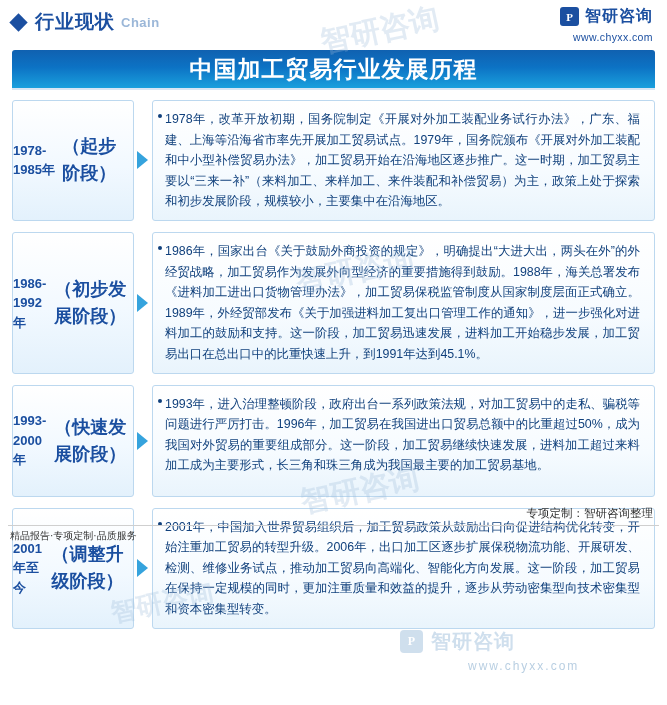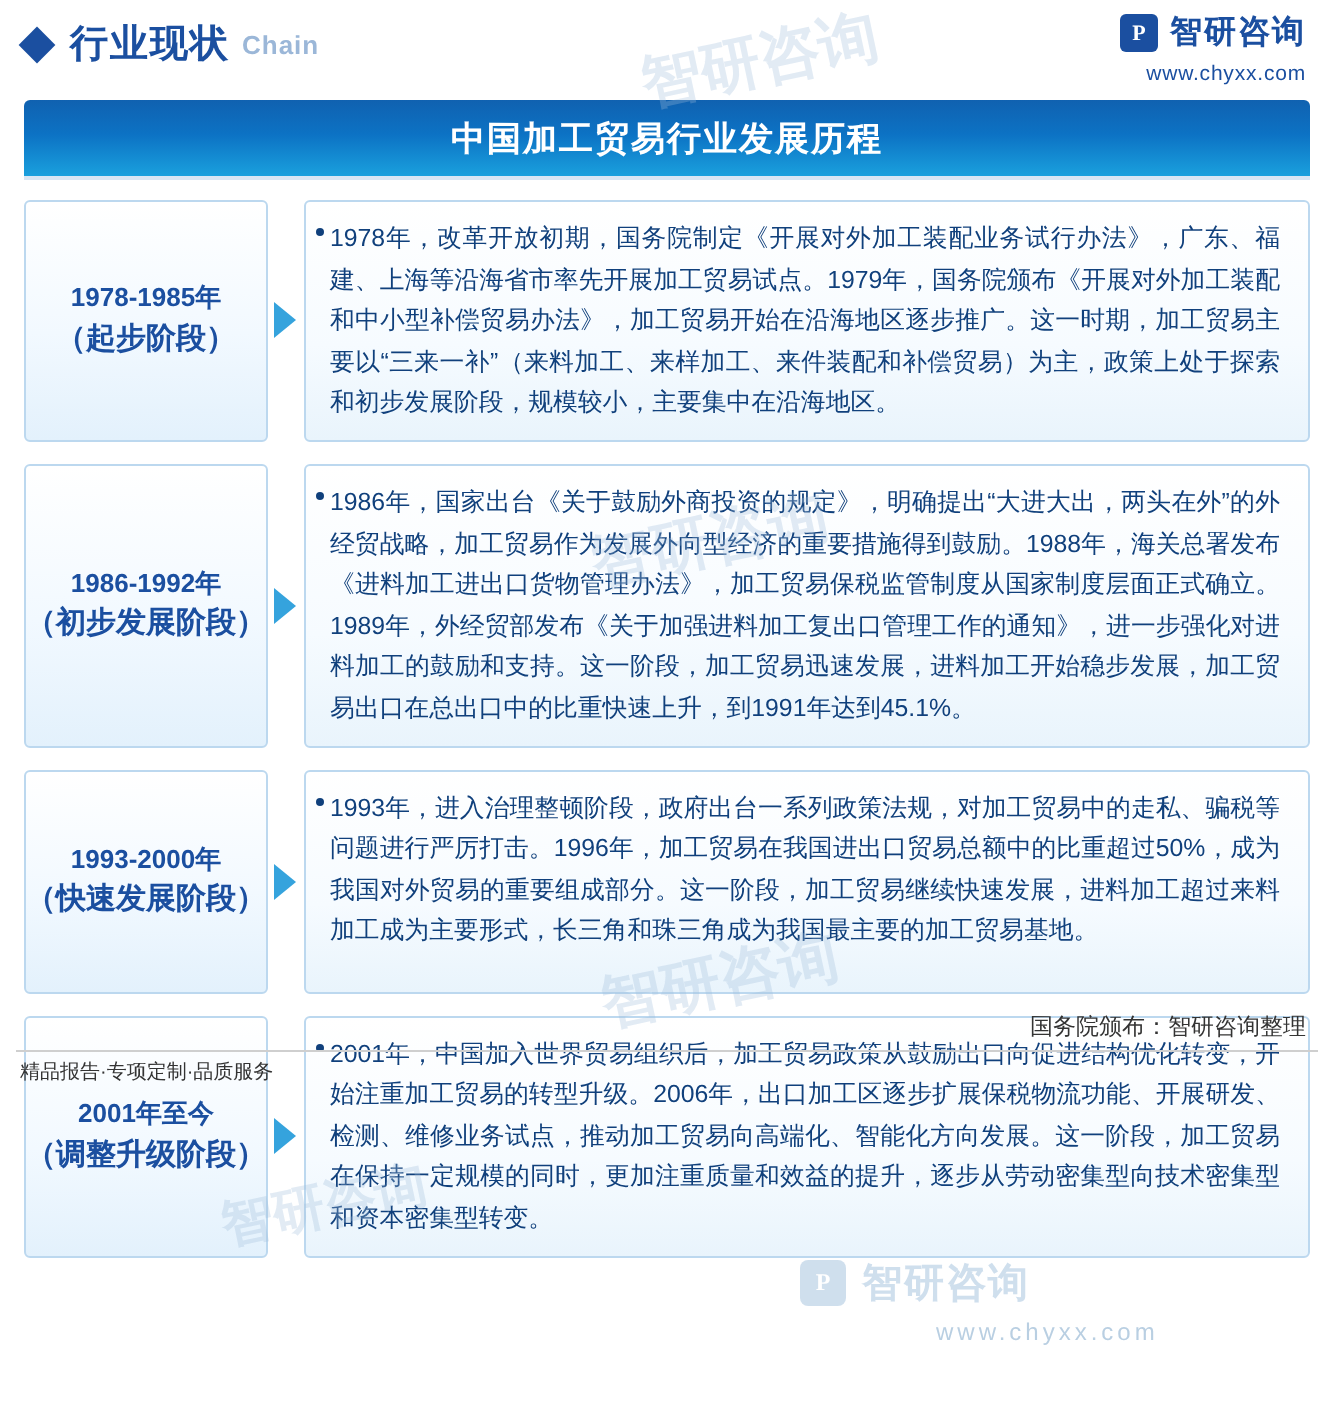--- a/index.html
+++ b/index.html
@@ -74,21 +74,21 @@
     margin: 6px 12px 0 12px;
     height: 38px;
     background: linear-gradient(to bottom, #1061b0 0%, #0c72c4 45%, #1aa0dd 100%);
     border-radius: 3px 3px 0 0;
     display: flex;
     align-items: center;
     justify-content: center;
   }
   .title-bar .t {
     color: #fff;
-    font-size: 17px;
+    font-size: 23px;
     font-weight: bold;
     letter-spacing: 1px;
   }
   .title-underline {
     margin: 0 12px;
     height: 2px;
     background: #d8e6f4;
   }
 
   
@@ -99,29 +99,29 @@
     margin-bottom: 11px;
     position: relative;
   }
   .stage {
     width: 122px;
     flex: none;
     border: 1px solid #bcd8ef;
     border-radius: 3px;
     background: linear-gradient(to bottom, #ffffff 0%, #f2f9ff 55%, #e3f1fc 100%);
     display: flex;
-    flex-direction: column;
+    flex-direction: row;
     align-items: center;
     justify-content: center;
-    text-align: right;
+    text-align: left;
     color: #1b4fa0;
     position: relative;
   }
   .stage .yr { font-size: 13px; font-weight: bold; line-height: 1.5; }
-  .stage .ph { font-size: 15px; font-weight: bold; line-height: 1.5; }
+  .stage .ph { font-size: 18px; font-weight: bold; line-height: 1.5; }
   .arrow {
     width: 0; height: 0; flex: none;
     align-self: center;
     border-top: 9px solid transparent;
     border-bottom: 9px solid transparent;
     border-left: 11px solid #35a3dd;
     margin: 0 4px 0 3px;
   }
   .desc {
     flex: 1;
@@ -281,17 +281,17 @@
   <div class="wm w2">智研咨询</div>
   <div class="wm w3">智研咨询</div>
   <div class="wm w4">智研咨询</div>
 
   <div class="wm-brand">
     <div class="m">P</div>
     <div class="n">智研咨询</div>
   </div>
   <div class="wm-url">www.chyxx.com</div>
 
-  <div class="source">国务院颁布：智研咨询整理</div>
+  <div class="source">专项定制：智研咨询整理</div>
   <div class="footer-rule"></div>
   <div class="footer-text">精品报告·专项定制·品质服务</div>
 
 </div>
 
 </body></html>

